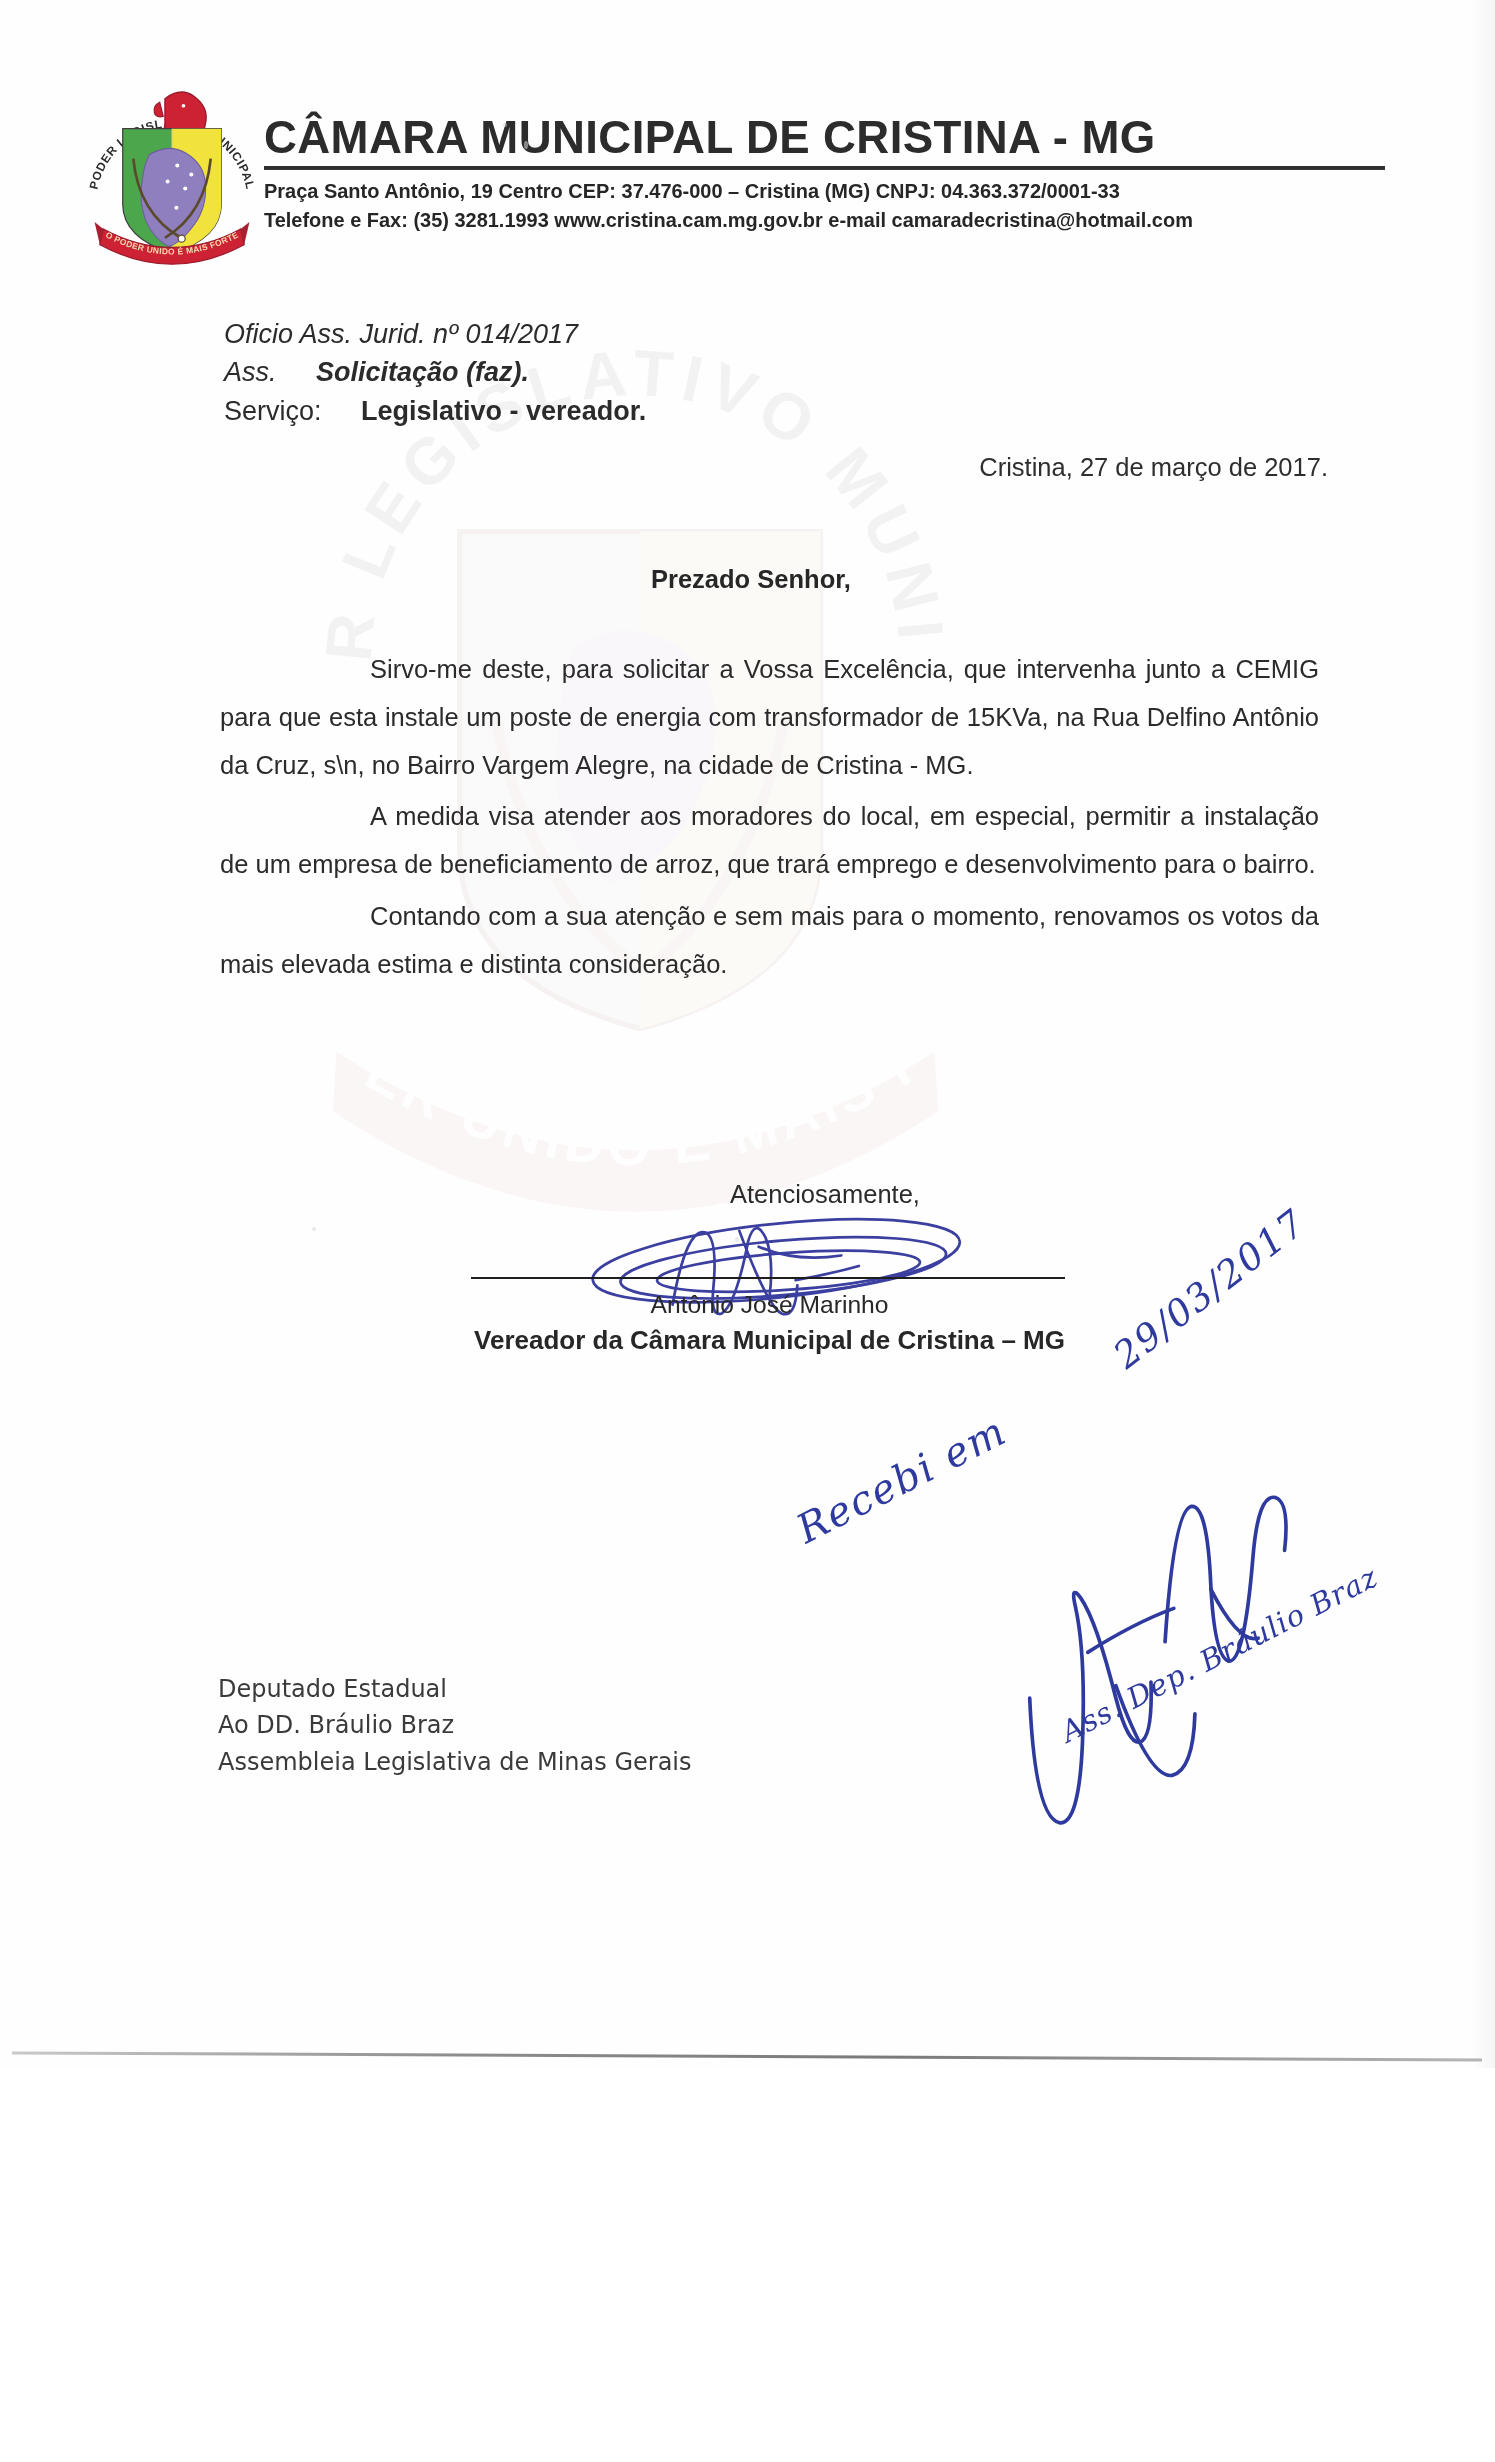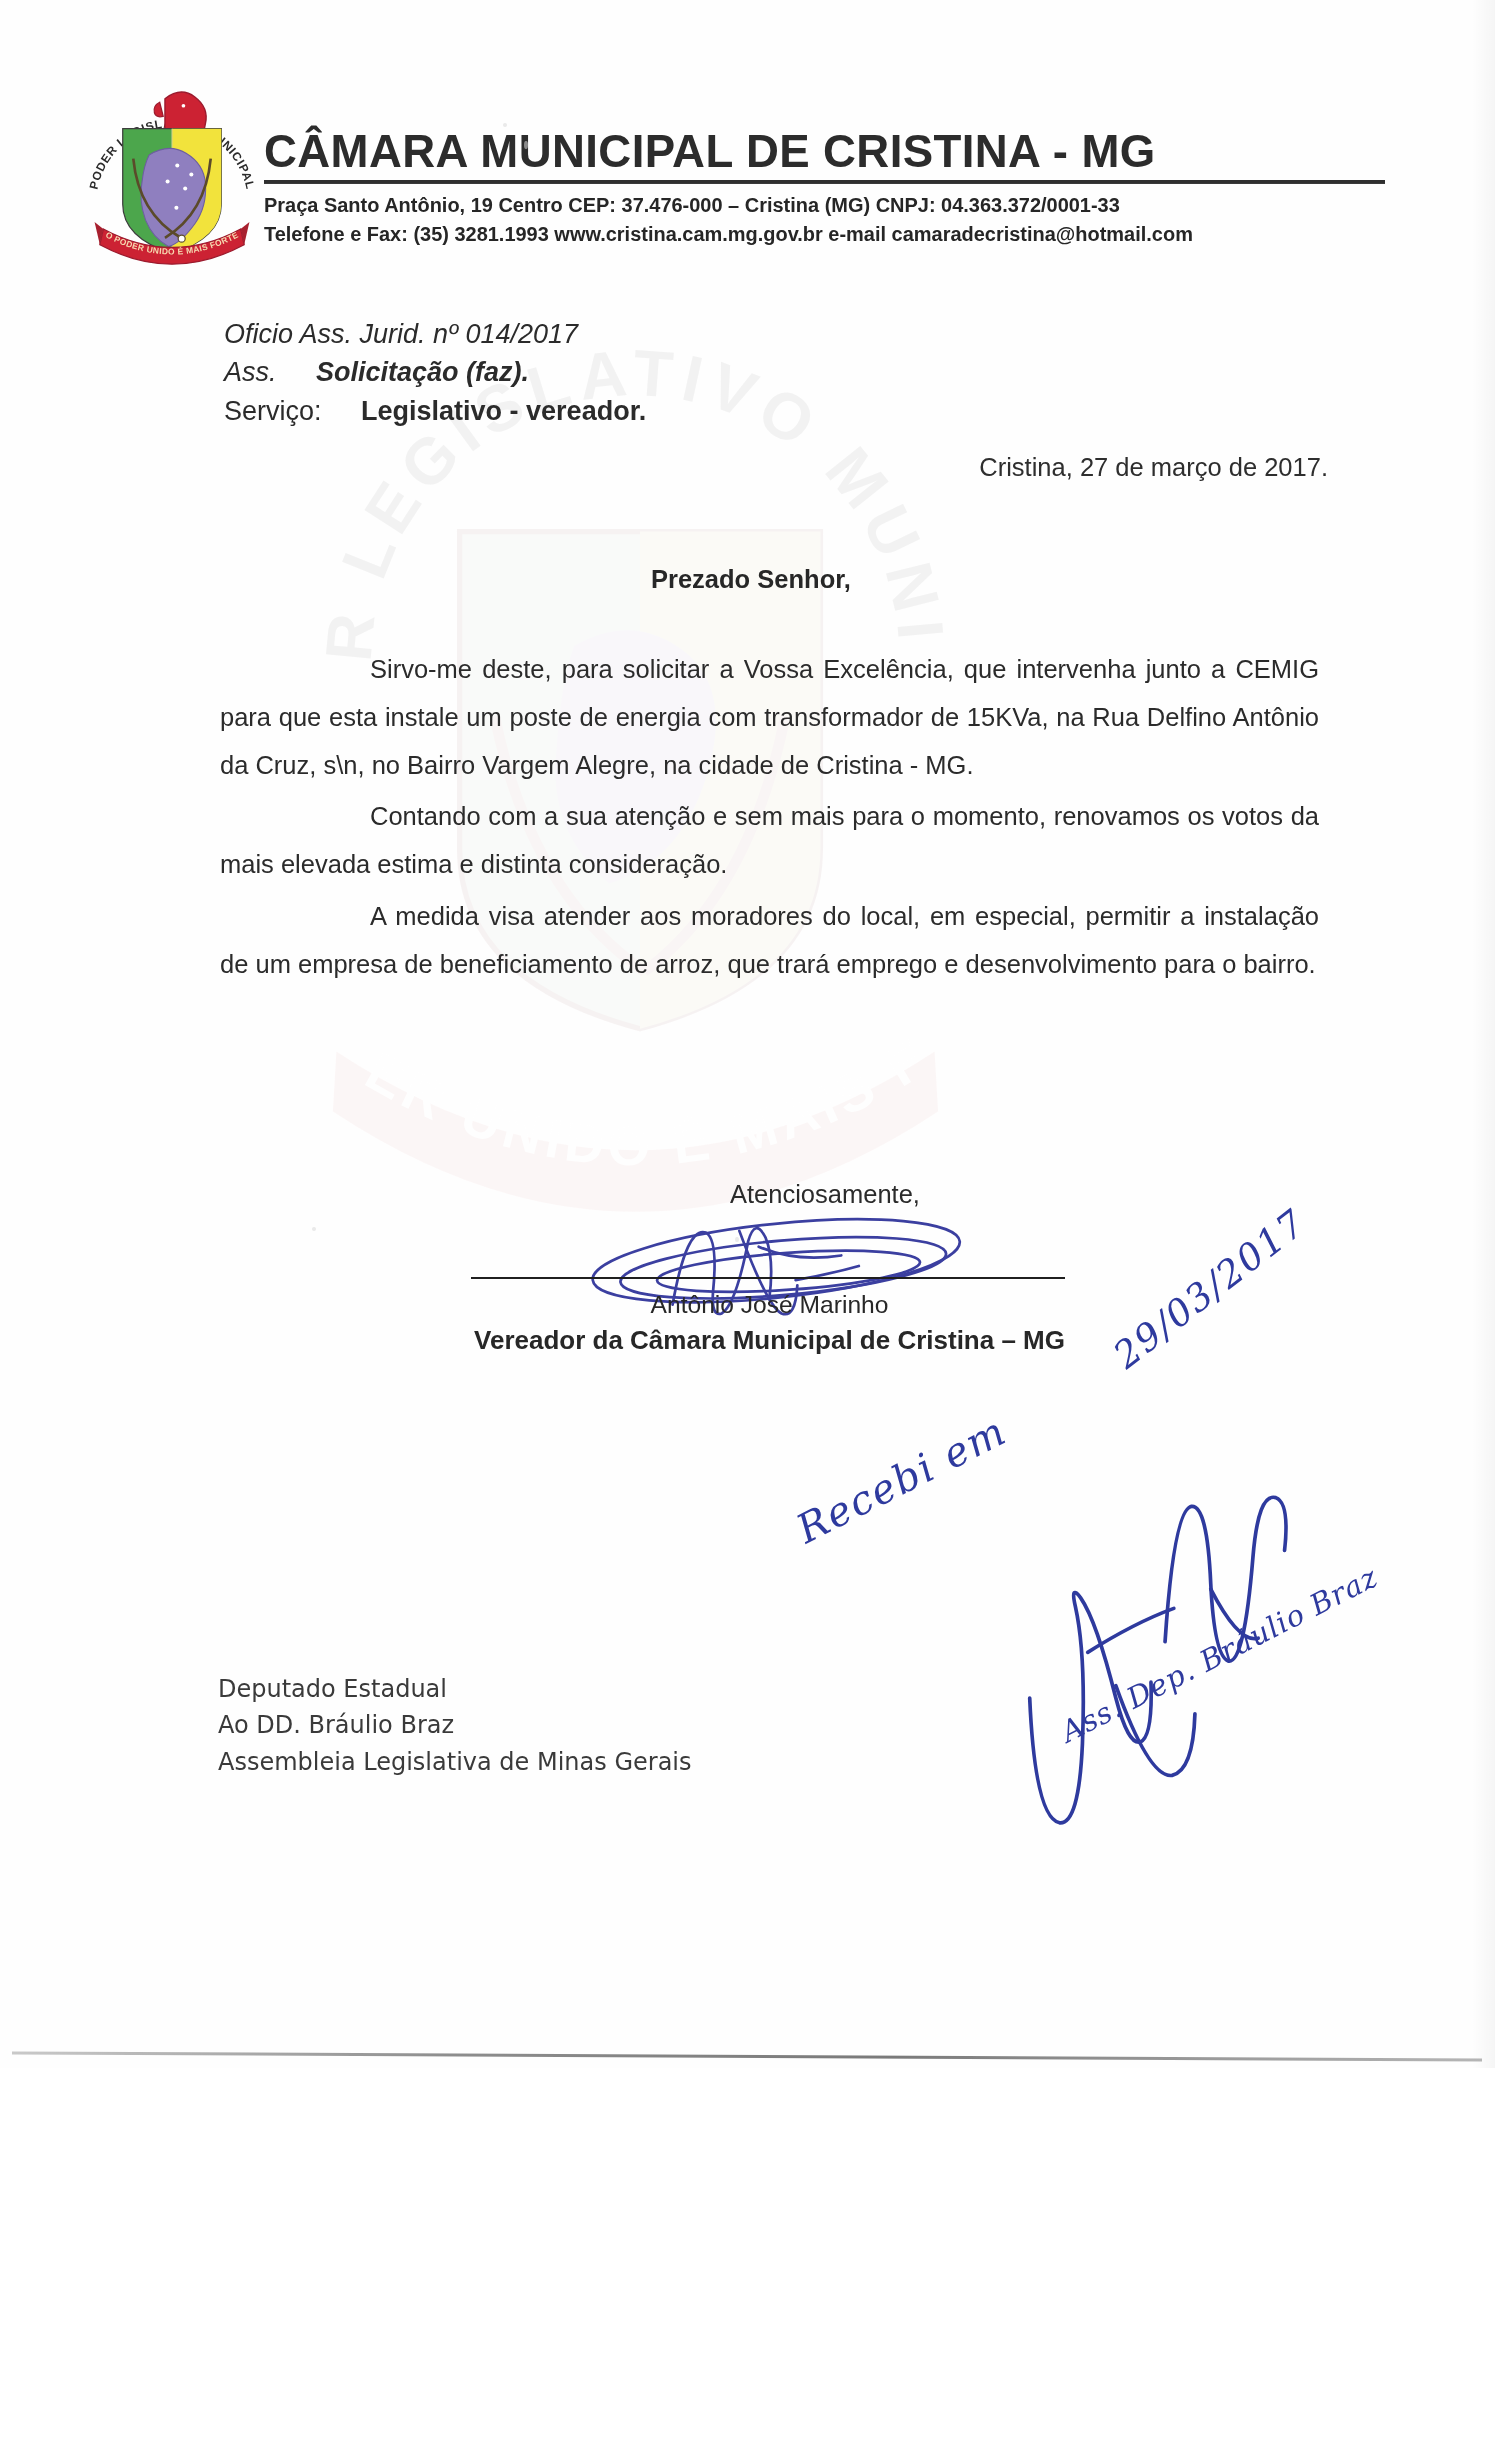--- a/index.html
+++ b/index.html
@@ -40,21 +40,21 @@
   .wm-shield{
     position:absolute;left:132px;top:224px;width:396px;height:528px;
   }
   .wm-banner{
     position:absolute;left:0px;top:677px;width:651px;height:405px;
   }
 
   
   .letterhead{position:absolute;left:0;top:0;width:1495px;height:281px;}
   .crest{position:absolute;left:84px;top:74px;width:176px;height:192px;}
-  .lh-text{position:absolute;left:264px;top:127px;width:1134px;}
+  .lh-text{position:absolute;left:264px;top:113px;width:1134px;}
   .lh-title{
     font-family:"Liberation Sans", sans-serif;
     font-weight:bold;font-size:47px;letter-spacing:0.4px;
     color:#2c2c2c;line-height:1.0;white-space:nowrap;
     transform:scaleX(0.97);transform-origin:left center;
   }
   .lh-rule{
     width:1121px;height:0;border-top:3.5px solid #2f2f2f;
     border-bottom:1.8px solid #3a3a3a;margin-top:6.2px;margin-bottom:7px;
   }
@@ -225,22 +225,22 @@
     <div class="rl"><span class="it">Ass. </span><span class="it bd">Solicitação (faz).</span></div>
     <div class="rl"><span>Serviço: </span><span class="bd">Legislativo - vereador.</span></div>
   </div>
 
   <div class="dateline">Cristina, 27 de março de 2017.</div>
 
   <div class="salutation">Prezado Senhor,</div>
 
   <div class="body-wrap">
     <p class="para">Sirvo-me deste, para solicitar a Vossa Excelência, que intervenha junto a CEMIG para que esta instale um poste de energia com transformador de 15KVa, na Rua Delfino Antônio da Cruz, s\n, no Bairro Vargem Alegre, na cidade de Cristina - MG.</p>
+    <p class="para">A medida visa atender aos moradores do local, em especial, permitir a instalação de um empresa de beneficiamento de arroz, que trará emprego e desenvolvimento para o bairro.</p>
     <p class="para">Contando com a sua atenção e sem mais para o momento, renovamos os votos da mais elevada estima e distinta consideração.</p>
-    <p class="para">A medida visa atender aos moradores do local, em especial, permitir a instalação de um empresa de beneficiamento de arroz, que trará emprego e desenvolvimento para o bairro.</p>
   </div>
 
   <div class="closing">Atenciosamente,</div>
 
   <div class="sig-block">
     <svg class="sig-scribble" viewBox="0 0 560 140">
       <g fill="none" stroke="#3b3fa0" stroke-width="3.1" stroke-linecap="round">
         <ellipse cx="278" cy="68" rx="210" ry="42" transform="rotate(-6 278 68)"></ellipse>
         <ellipse cx="286" cy="76" rx="186" ry="31" transform="rotate(-5 286 76)"></ellipse>
         <ellipse cx="292" cy="80" rx="150" ry="21" transform="rotate(-4 292 80)"></ellipse>

